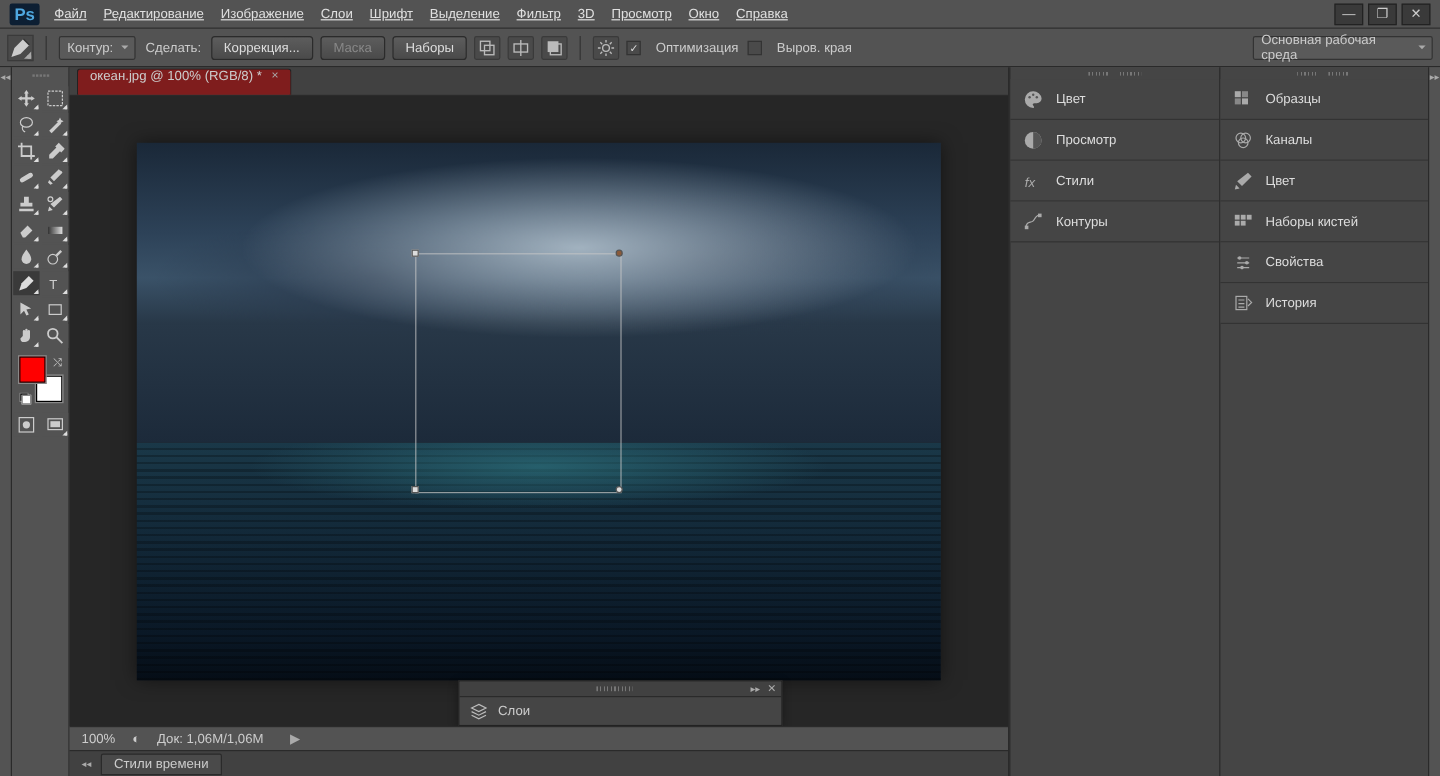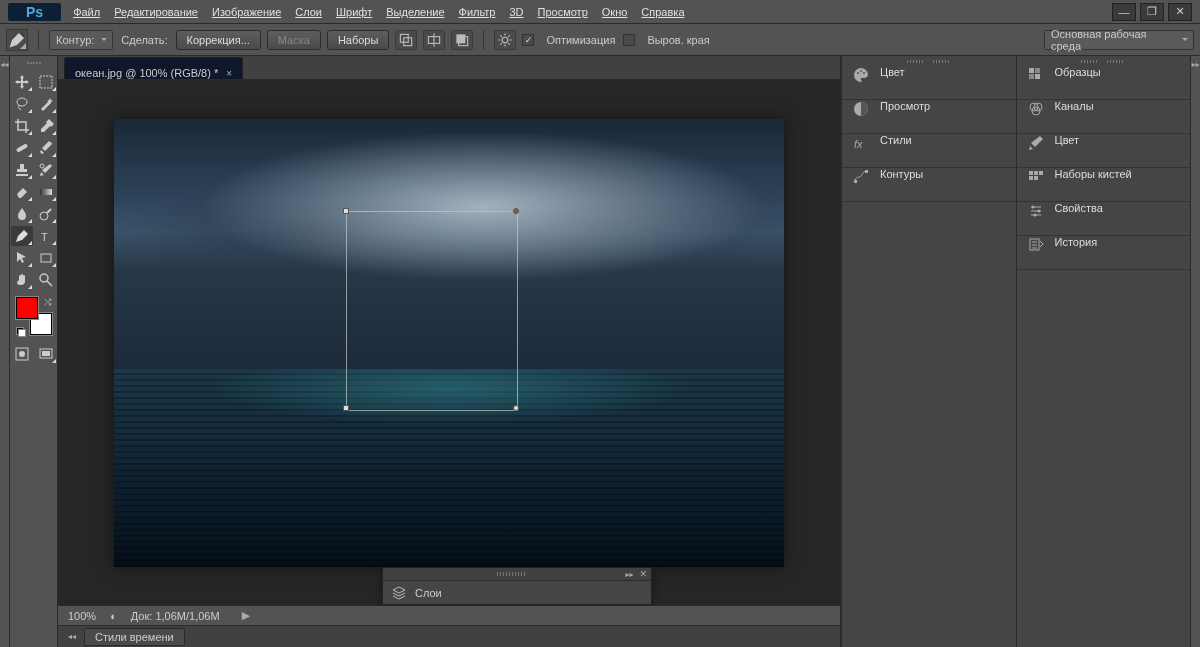--- a/index.html
+++ b/index.html
@@ -1,18 +1,18 @@
 <!DOCTYPE html>
 <html><head>
 <meta charset="utf-8">
 <style>
 *{box-sizing:border-box;margin:0;padding:0;font-family:"Segoe UI",Tahoma,sans-serif;font-size:11px;color:#ccc;user-select:none}
 body{background:#535353;width:1200px;height:647px;overflow:hidden;display:flex;flex-direction:column}
 .menubar{height:24px;background:#535353;display:flex;align-items:center;padding:0 8px;border-bottom:1px solid #2a2a2a}
-.ps-logo{background:#0d1f33;color:#4fa8e0;font-weight:bold;font-size:14px;padding:1px 18px;margin-right:12px;border-radius:2px}
+.ps-logo{background:#0d1f33;color:#4fa8e0;font-weight:bold;font-size:14px;padding:1px 4px;margin-right:12px;border-radius:2px}
 .menubar .mi{margin-right:14px;color:#e0e0e0;text-decoration:underline;cursor:default}
 .win-controls{margin-left:auto;display:flex}
 .win-controls div{width:24px;height:18px;background:#3a3a3a;margin-left:4px;border:1px solid #222;display:flex;align-items:center;justify-content:center;color:#ccc;font-size:11px}
 .optbar{height:32px;background:#535353;display:flex;align-items:center;padding:0 6px;border-bottom:1px solid #2a2a2a;gap:6px}
 .opt-tool-icon{width:22px;height:22px;border:1px solid #3a3a3a;background:#4a4a4a;display:flex;align-items:center;justify-content:center;position:relative}
 .opt-tool-icon::after{content:"";position:absolute;bottom:1px;right:1px;border:3px solid transparent;border-bottom-color:#aaa;border-right-color:#aaa;width:0;height:0}
 .opt-dd{height:20px;background:#5a5a5a;border:1px solid #333;padding:0 18px 0 6px;display:flex;align-items:center;color:#ddd;position:relative;border-radius:2px}
 .opt-dd::after{content:"";position:absolute;right:5px;top:7px;border:3px solid transparent;border-top-color:#aaa}
 .opt-lbl{color:#ccc;margin:0 2px}
 .opt-btn{height:20px;background:linear-gradient(#5d5d5d,#4a4a4a);border:1px solid #2b2b2b;padding:0 10px;display:flex;align-items:center;color:#ddd;border-radius:3px}
@@ -35,21 +35,21 @@
 .swatches{margin-top:6px;position:relative;width:40px;height:40px}
 .swatch-fg{position:absolute;top:0;left:2px;width:22px;height:22px;background:#ff0000;border:1px solid #000;outline:1px solid #888;z-index:2}
 .swatch-bg{position:absolute;bottom:2px;right:2px;width:22px;height:22px;background:#fff;border:1px solid #000;outline:1px solid #888}
 .swatch-swap{position:absolute;top:0;right:2px;font-size:9px;color:#ccc}
 .swatch-def{position:absolute;bottom:0;left:2px;width:10px;height:10px}
 .swatch-def::before{content:"";position:absolute;width:6px;height:6px;background:#000;border:1px solid #888;top:0;left:0}
 .swatch-def::after{content:"";position:absolute;width:6px;height:6px;background:#fff;border:1px solid #888;bottom:0;right:0}
 .tool-bottom{margin-top:6px}
 .doc-area{flex:1;display:flex;flex-direction:column;background:#3a3a3a;min-width:0}
 .tabbar{height:24px;background:#414141;display:flex;align-items:flex-end;padding-left:6px;border-bottom:1px solid #2a2a2a}
-.doc-tab{height:22px;background:#0f172a;border:1px solid #222;border-bottom:none;padding:0 10px;display:flex;align-items:flex-end;gap:8px;border-radius:3px 3px 0 0}
+.doc-tab{height:22px;background:#7f1d1d;border:1px solid #222;border-bottom:none;padding:0 10px;display:flex;align-items:flex-start;gap:8px;border-radius:3px 3px 0 0}
 .doc-tab .x{color:#aaa;font-size:10px}
 .canvas-wrap{flex:1;background:#262626;display:flex;align-items:center;justify-content:center;position:relative;overflow:hidden}
 .canvas{width:670px;height:448px;position:relative;box-shadow:0 0 15px rgba(0,0,0,0.5)}
 .sky{position:absolute;left:0;right:0;top:0;height:56%;background:
  radial-gradient(ellipse 70% 50% at 55% 35%,rgba(210,225,235,0.7),transparent 60%),
  radial-gradient(ellipse 40% 30% at 30% 45%,rgba(40,55,75,0.8),transparent 70%),
  radial-gradient(ellipse 50% 35% at 70% 40%,rgba(45,60,80,0.75),transparent 70%),
  linear-gradient(#1a2838,#2d4258 30%,#3a5268 45%,#283848 60%,#1c2a3a)}
 .sea{position:absolute;left:0;right:0;bottom:0;height:44%;background:
  radial-gradient(ellipse 60% 30% at 50% 10%,rgba(50,130,140,0.55),transparent 60%),
@@ -62,21 +62,21 @@
 .anchor.a3{left:229px;top:286px}
 .anchor.a4{left:399px;top:286px;border-radius:50%}
 .status{height:20px;background:#535353;display:flex;align-items:center;border-top:1px solid #2a2a2a;padding:0 10px;gap:14px;color:#ddd}
 .status .arrow{color:#aaa;margin-left:8px}
 .timeline{height:22px;background:#414141;display:flex;align-items:center;border-top:1px solid #2a2a2a;padding-left:10px}
 .timeline .tab{background:#4a4a4a;border:1px solid #2a2a2a;padding:2px 10px;border-radius:2px 2px 0 0;color:#ccc}
 .panels{width:350px;background:#535353;display:flex;border-left:1px solid #2a2a2a}
 .panel-col{flex:1;background:#454545;display:flex;flex-direction:column;border-left:1px solid #2a2a2a}
 .panel-col .hdr{height:10px;display:flex;justify-content:center;align-items:center;gap:8px}
 .panel-col .hdr i{width:18px;height:3px;background:repeating-linear-gradient(90deg,#777 0 1px,transparent 1px 3px)}
-.panel-item{height:34px;border-bottom:1px solid #333;display:flex;align-items:flex-start;padding:0 10px;gap:10px;background:#454545}
+.panel-item{height:34px;border-bottom:1px solid #333;display:flex;align-items:center;padding:0 10px;gap:10px;background:#454545}
 .panel-item svg{width:18px;height:18px;flex:0 0 18px}
 .panel-item span{color:#ddd;font-size:11px}
 .collapse-r{width:10px;background:#535353;display:flex;align-items:flex-start;justify-content:center;padding-top:4px;color:#aaa;font-size:8px;border-left:1px solid #2a2a2a}
 .float-panel{position:absolute;right:188px;bottom:0;width:270px;background:#414141;border:1px solid #222;box-shadow:0 2px 8px rgba(0,0,0,0.4)}
 .float-hdr{height:12px;background:#414141;display:flex;justify-content:flex-end;align-items:center;padding:0 4px;gap:6px}
 .float-hdr .grp{margin-right:auto;margin-left:110px;width:30px;height:4px;background:repeating-linear-gradient(90deg,#777 0 1px,transparent 1px 3px)}
 .float-hdr .pp{color:#aaa;font-size:8px}
 .float-hdr .xx{color:#aaa;font-size:9px}
 .float-body{height:24px;display:flex;align-items:center;padding:0 8px;gap:8px;background:#454545;border-top:1px solid #2a2a2a}
 .float-body svg{width:16px;height:16px}

